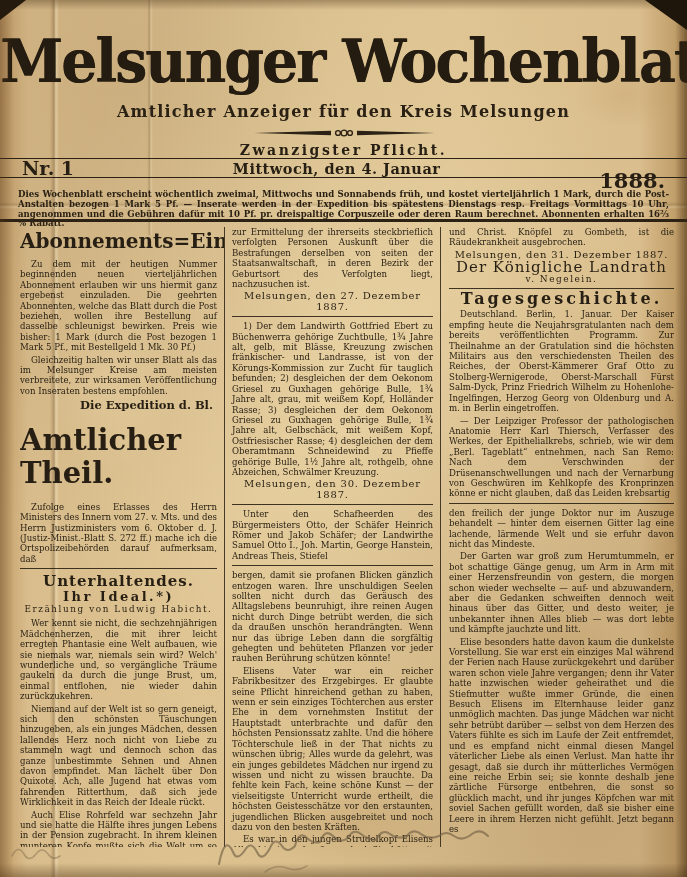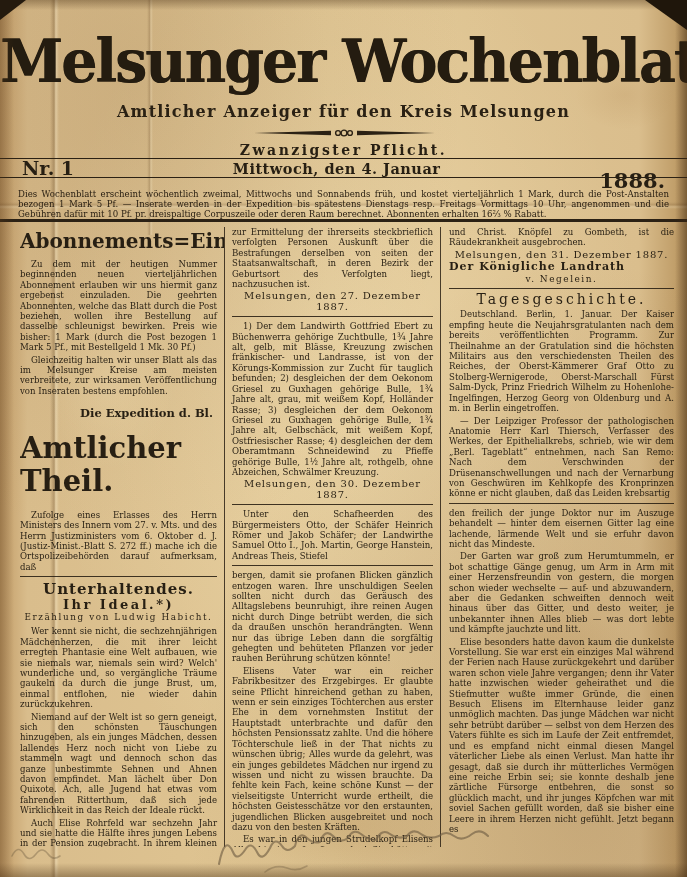--- a/index.html
+++ b/index.html
@@ -42,41 +42,41 @@
   .ornament{margin:5px auto 1px;display:block;}
   .np-vol{font-size:14px;font-weight:bold;letter-spacing:2.5px;margin-top:2px;}
 
   .datebar{position:absolute;left:0;right:0;top:158px;height:20px;display:flex;align-items:center;
     border-top:1.5px solid #2b2114;border-bottom:1.5px solid #2b2114;padding:0 22px;box-sizing:border-box;}
   .issue-no{font-size:19px;font-weight:bold;}
   .issue-date{flex:1;text-align:center;font-size:14.5px;font-weight:bold;letter-spacing:.5px;}
   .issue-year{font-size:21px;font-weight:bold;margin-top:24px;}
 
   .notice{position:absolute;left:18px;right:18px;top:190px;font-size:8.6px;line-height:9.8px;
-    text-align:justify;font-weight:normal;color:#2a2013;}
+    text-align:justify;font-weight:bold;color:#2a2013;}
   .heavyrule{position:absolute;left:0;right:0;top:219px;height:3px;background:#2b2114;}
 
   
   .columns{position:absolute;left:20px;right:13px;top:227px;height:620px;display:flex;}
   .col{overflow:hidden;font-size:8.6px;line-height:10.4px;text-align:justify;box-sizing:border-box;}
   .col-left{width:204px;padding-right:7px;}
   .col-mid{width:216px;border-left:1px solid rgba(43,33,20,.85);padding:0 7px;}
   .col-right{flex:1;border-left:1px solid rgba(43,33,20,.85);padding-left:8px;}
 
   .blk-para{margin:0 0 2px;text-indent:11px;}
   .blk-para.noindent{text-indent:0;}
   .blk-h1{font-size:20px;font-weight:bold;text-align:center;margin:2px 0 6px;line-height:24px;}
   .blk-h1xl{font-size:29px;font-weight:bold;text-align:left;margin:13px 0 12px;line-height:33px;}
   .blk-h2{font-size:15px;font-weight:bold;text-align:center;letter-spacing:1px;margin:7px 0 5px;}
-  .blk-h2sp{font-size:14px;font-weight:normal;text-align:center;letter-spacing:3px;margin:5px 0 5px;}
+  .blk-h2sp{font-size:16px;font-weight:bold;text-align:center;letter-spacing:3px;margin:5px 0 5px;}
   .blk-title{font-size:13px;font-weight:bold;text-align:center;letter-spacing:2.5px;margin:5px 0 2px;}
   .blk-byline{font-size:8.8px;text-align:center;letter-spacing:1.6px;margin:0 0 4px;}
   .blk-dateline{text-align:center;letter-spacing:.8px;margin:1px 0 2px;font-size:10px;}
-  .blk-sig{font-weight:bold;font-size:11.5px;text-align:right;padding-right:4px;margin:12px 0 3px;}
-  .blk-boldcenter{font-weight:bold;font-size:11px;text-align:left;letter-spacing:1px;margin:1px 0;}
+  .blk-sig{font-weight:bold;font-size:11.5px;text-align:right;padding-right:4px;margin:4px 0 3px;}
+  .blk-boldcenter{font-weight:normal;font-size:15px;text-align:center;letter-spacing:1px;margin:1px 0;}
   .blk-center{text-align:center;letter-spacing:1.5px;margin:0 0 3px;font-size:9px;}
   .blk-rule{border-top:1px solid rgba(43,33,20,.9);margin:4px 0;height:0;}
 
   .handwriting{position:absolute;pointer-events:none;}
 </style>
 </head>
 <body>
 
 <div class="page">
 

